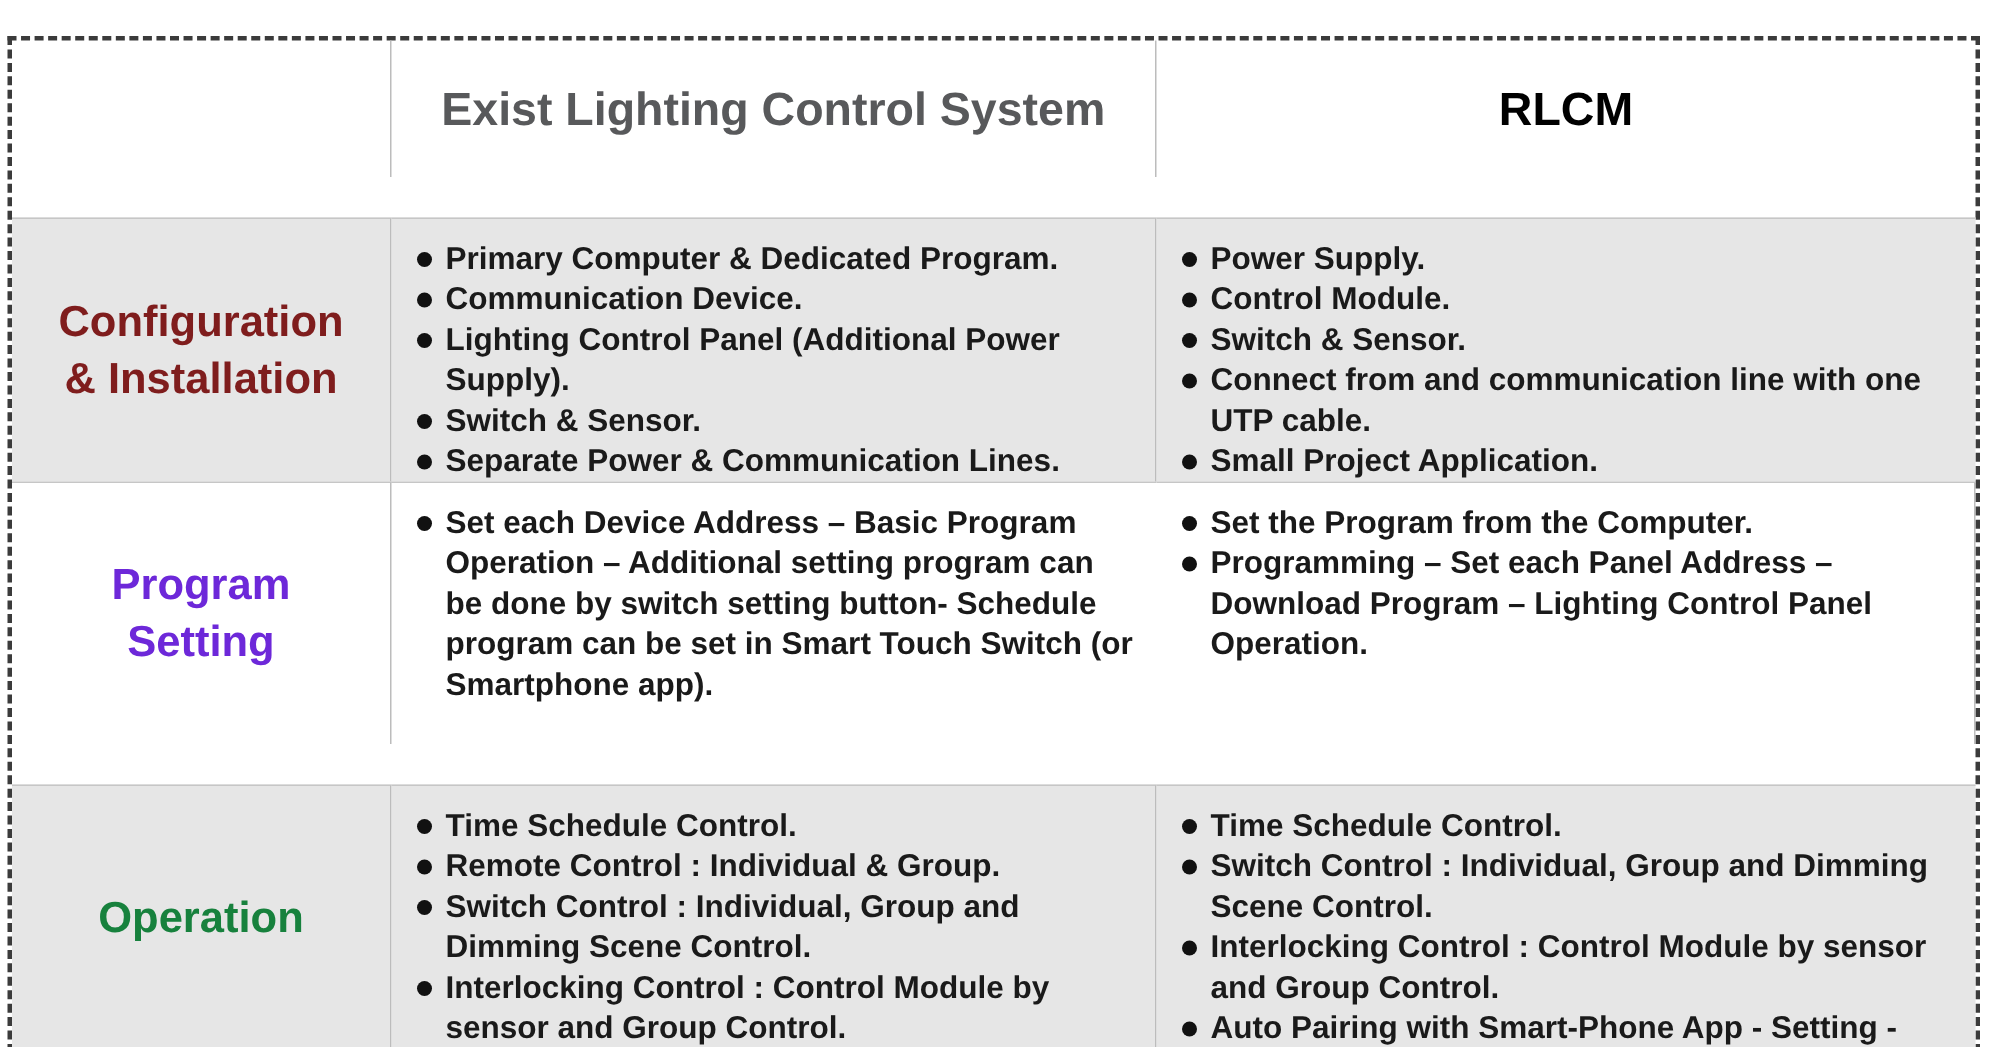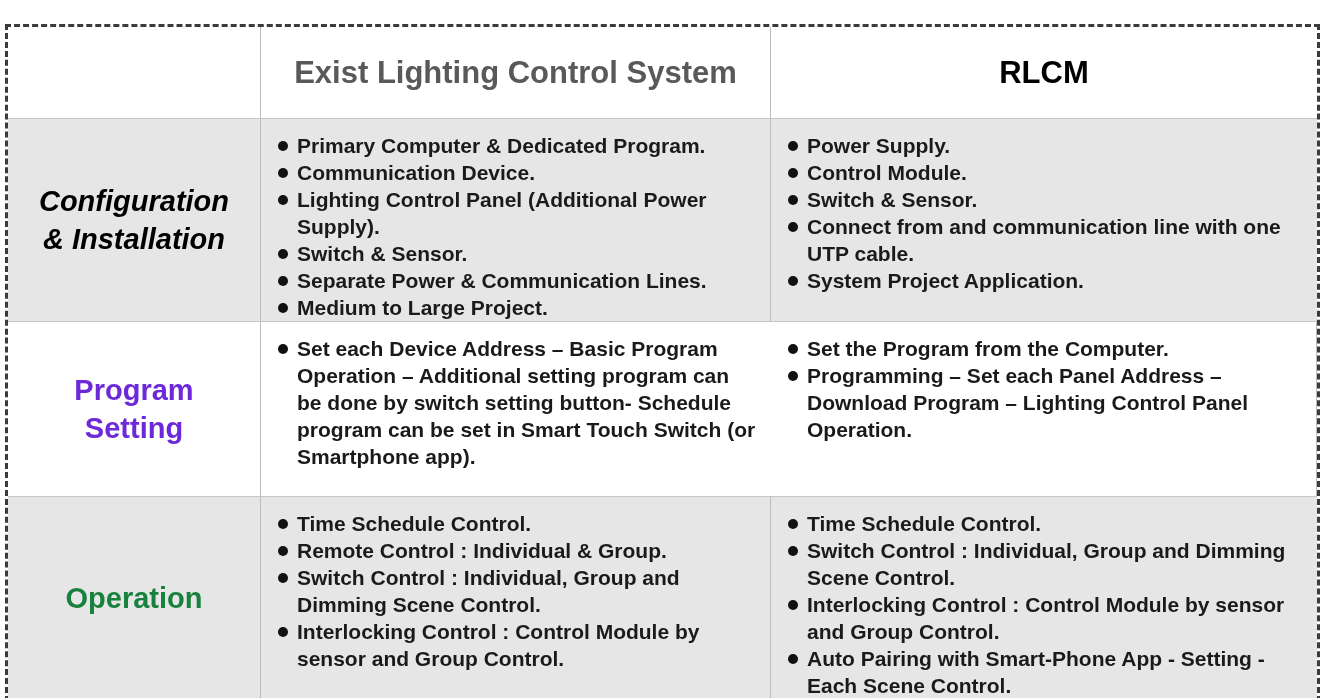--- a/index.html
+++ b/index.html
@@ -38,20 +38,21 @@
     overflow: hidden;
   }
   .v-line {
     border-right: 1px solid #bcbcbc;
   }
   .row-top {
     border-top: 1px solid #c6c6c6;
   }
   .shaded {
     background: #e6e6e6;
+    margin-top: 27px;
   }
   
   .head-cell {
     display: flex;
     align-items: center;
     justify-content: center;
     font-weight: 700;
     font-size: 31px;
     letter-spacing: 0px;
   }
@@ -61,21 +62,21 @@
   .label-cell {
     display: flex;
     align-items: center;
     justify-content: center;
     text-align: center;
     font-weight: 700;
     font-size: 29px;
     line-height: 38px;
     white-space: pre-line;
   }
-  .label-config  { color: #000000; font-style: italic; }
+  .label-config  { color: #7f1d1d; }
   .label-program { color: #6d28d9; }
   .label-oper    { color: #17813d; }
   
   .list-cell {
     padding: 13px 12px 8px 16px;
   }
   .list-cell ul {
     margin: 0;
     padding: 0;
     list-style: none;
@@ -121,21 +122,21 @@
             <li>Separate Power &amp; Communication Lines.</li>
             <li>Medium to Large Project.</li>
           </ul>
       </div>
       <div class="cell row-top shaded list-cell">
         <ul>
             <li>Power Supply.</li>
             <li>Control Module.</li>
             <li>Switch &amp; Sensor.</li>
             <li>Connect from and communication line with one UTP cable.</li>
-            <li>System Project Application.</li>
+            <li>Small Project Application.</li>
           </ul>
       </div>
 
       <div class="cell v-line row-top label-cell label-program">Program
 Setting</div>
       <div class="cell row-top list-cell">
         <ul>
             <li>Set each Device Address – Basic Program Operation – Additional setting program can be done by switch setting button- Schedule program can be set in Smart Touch Switch (or Smartphone app).</li>
           </ul>
       </div>

